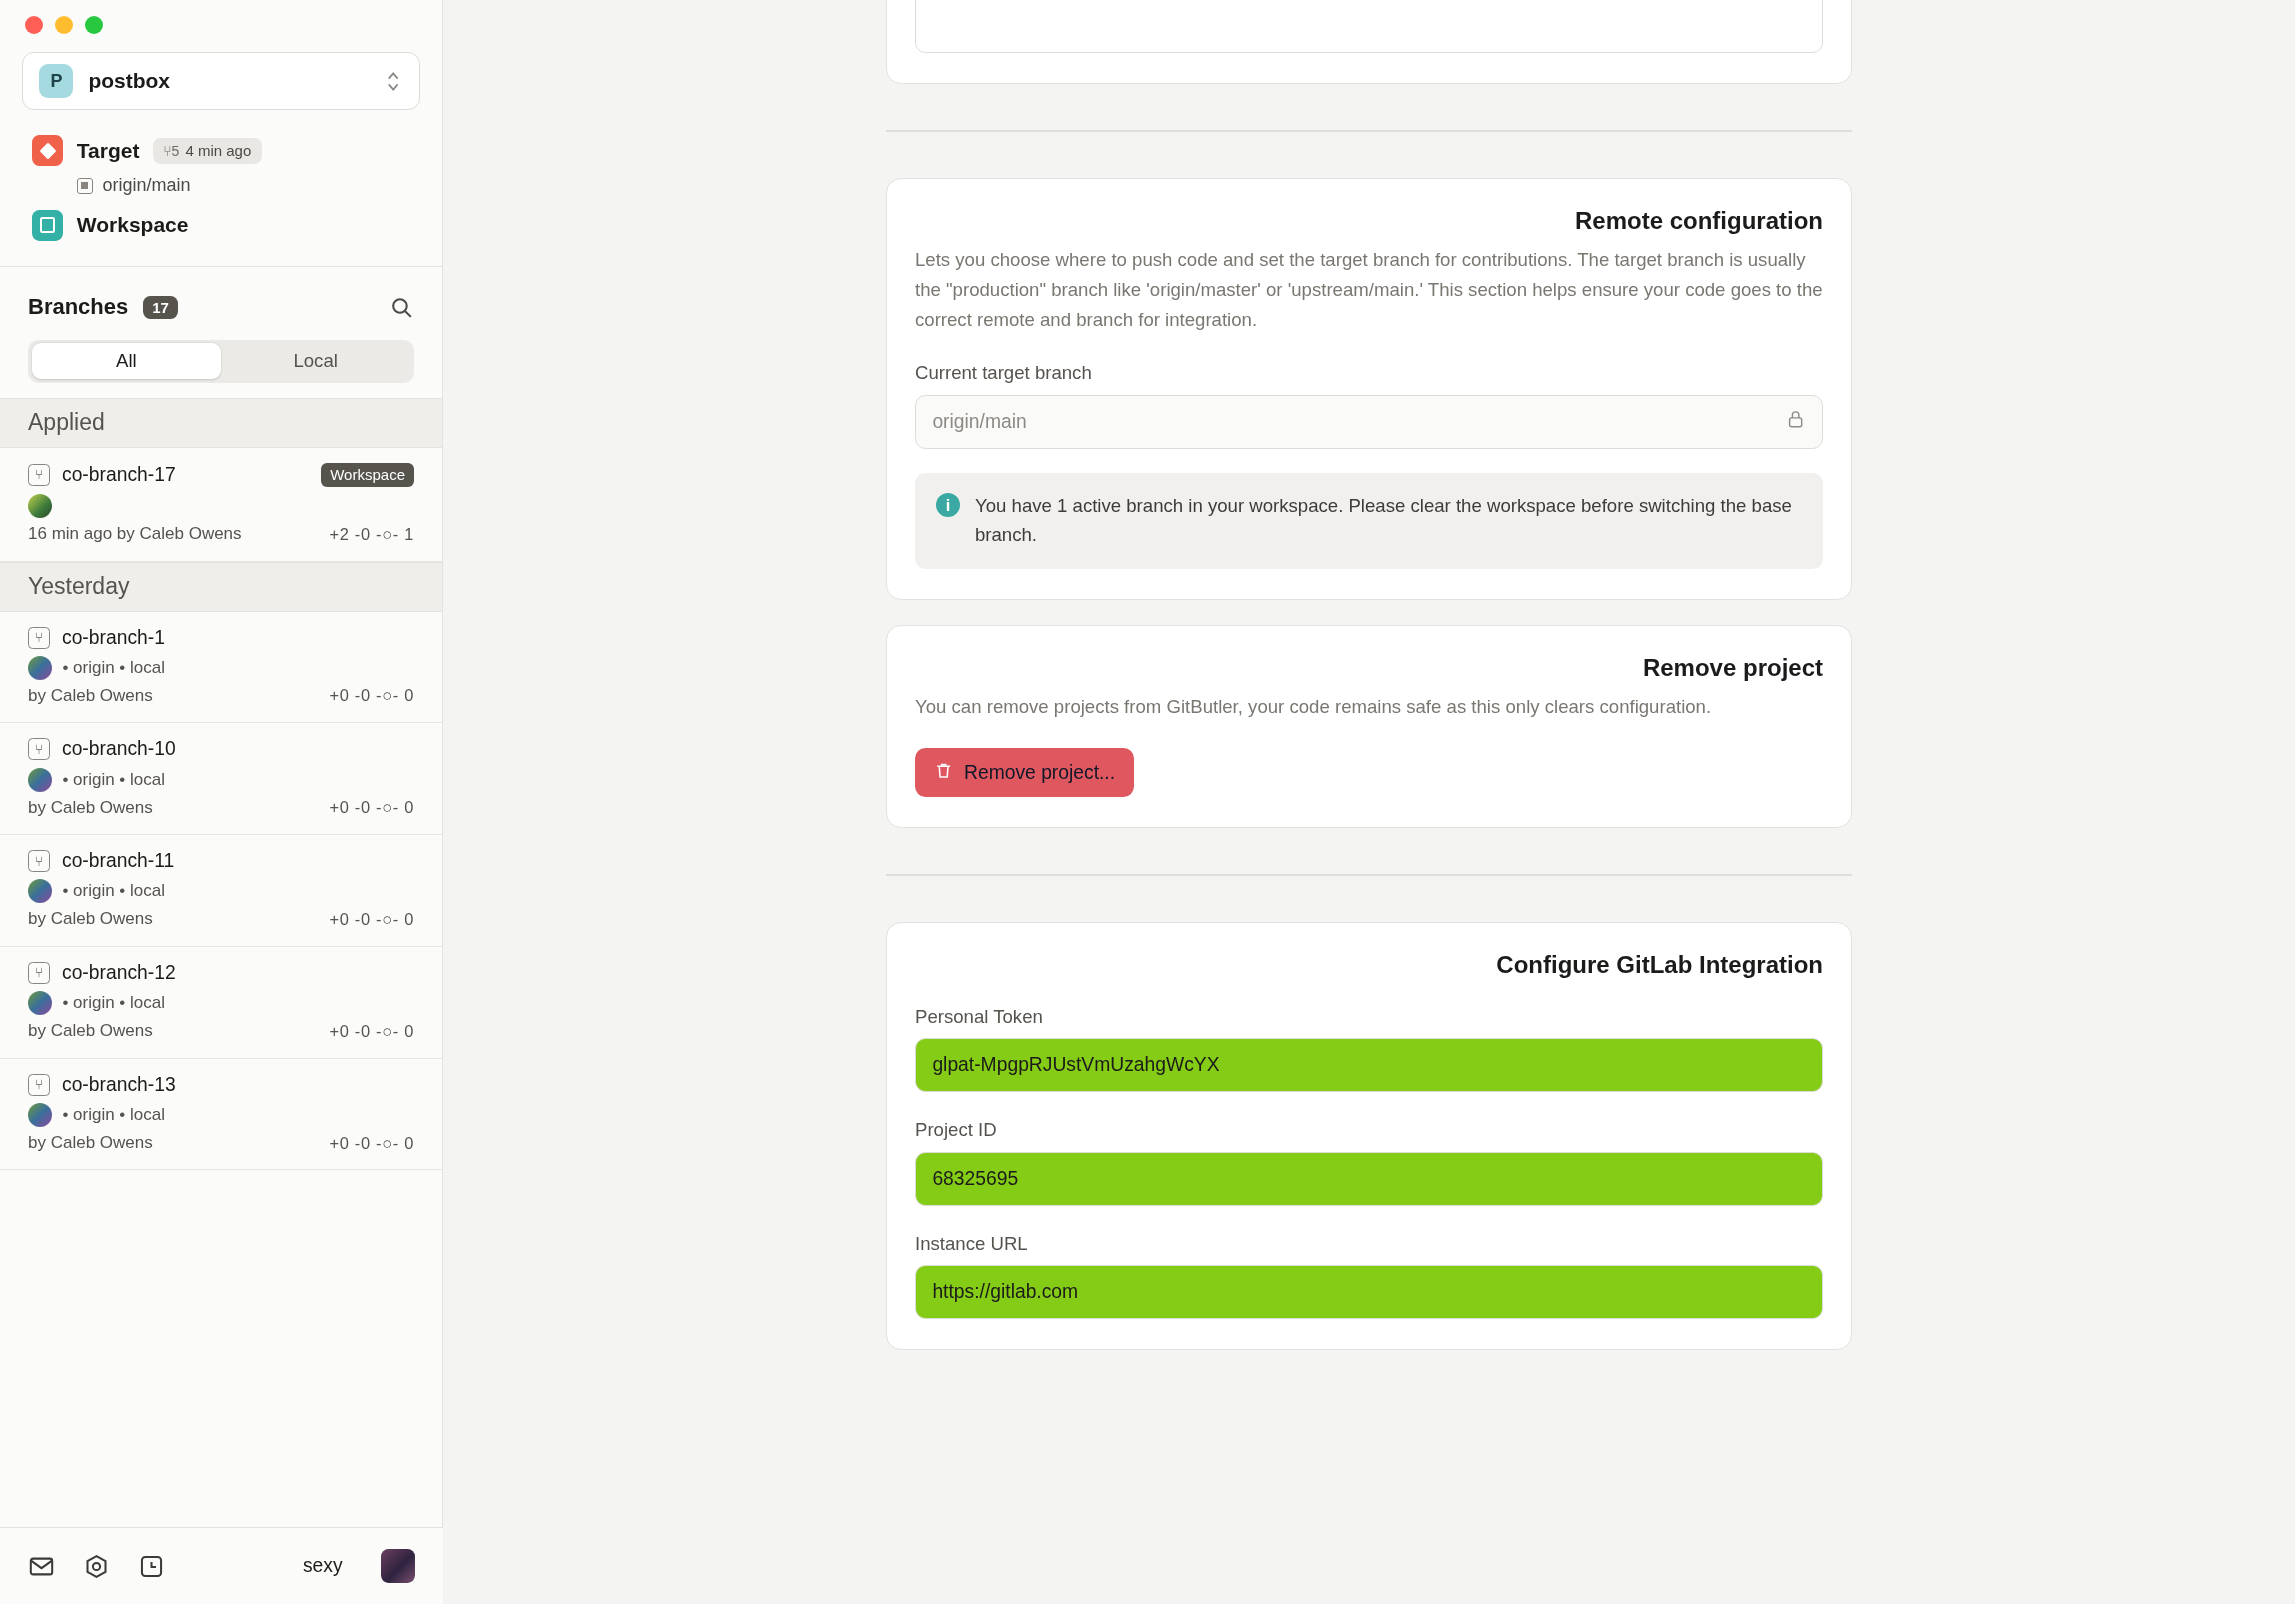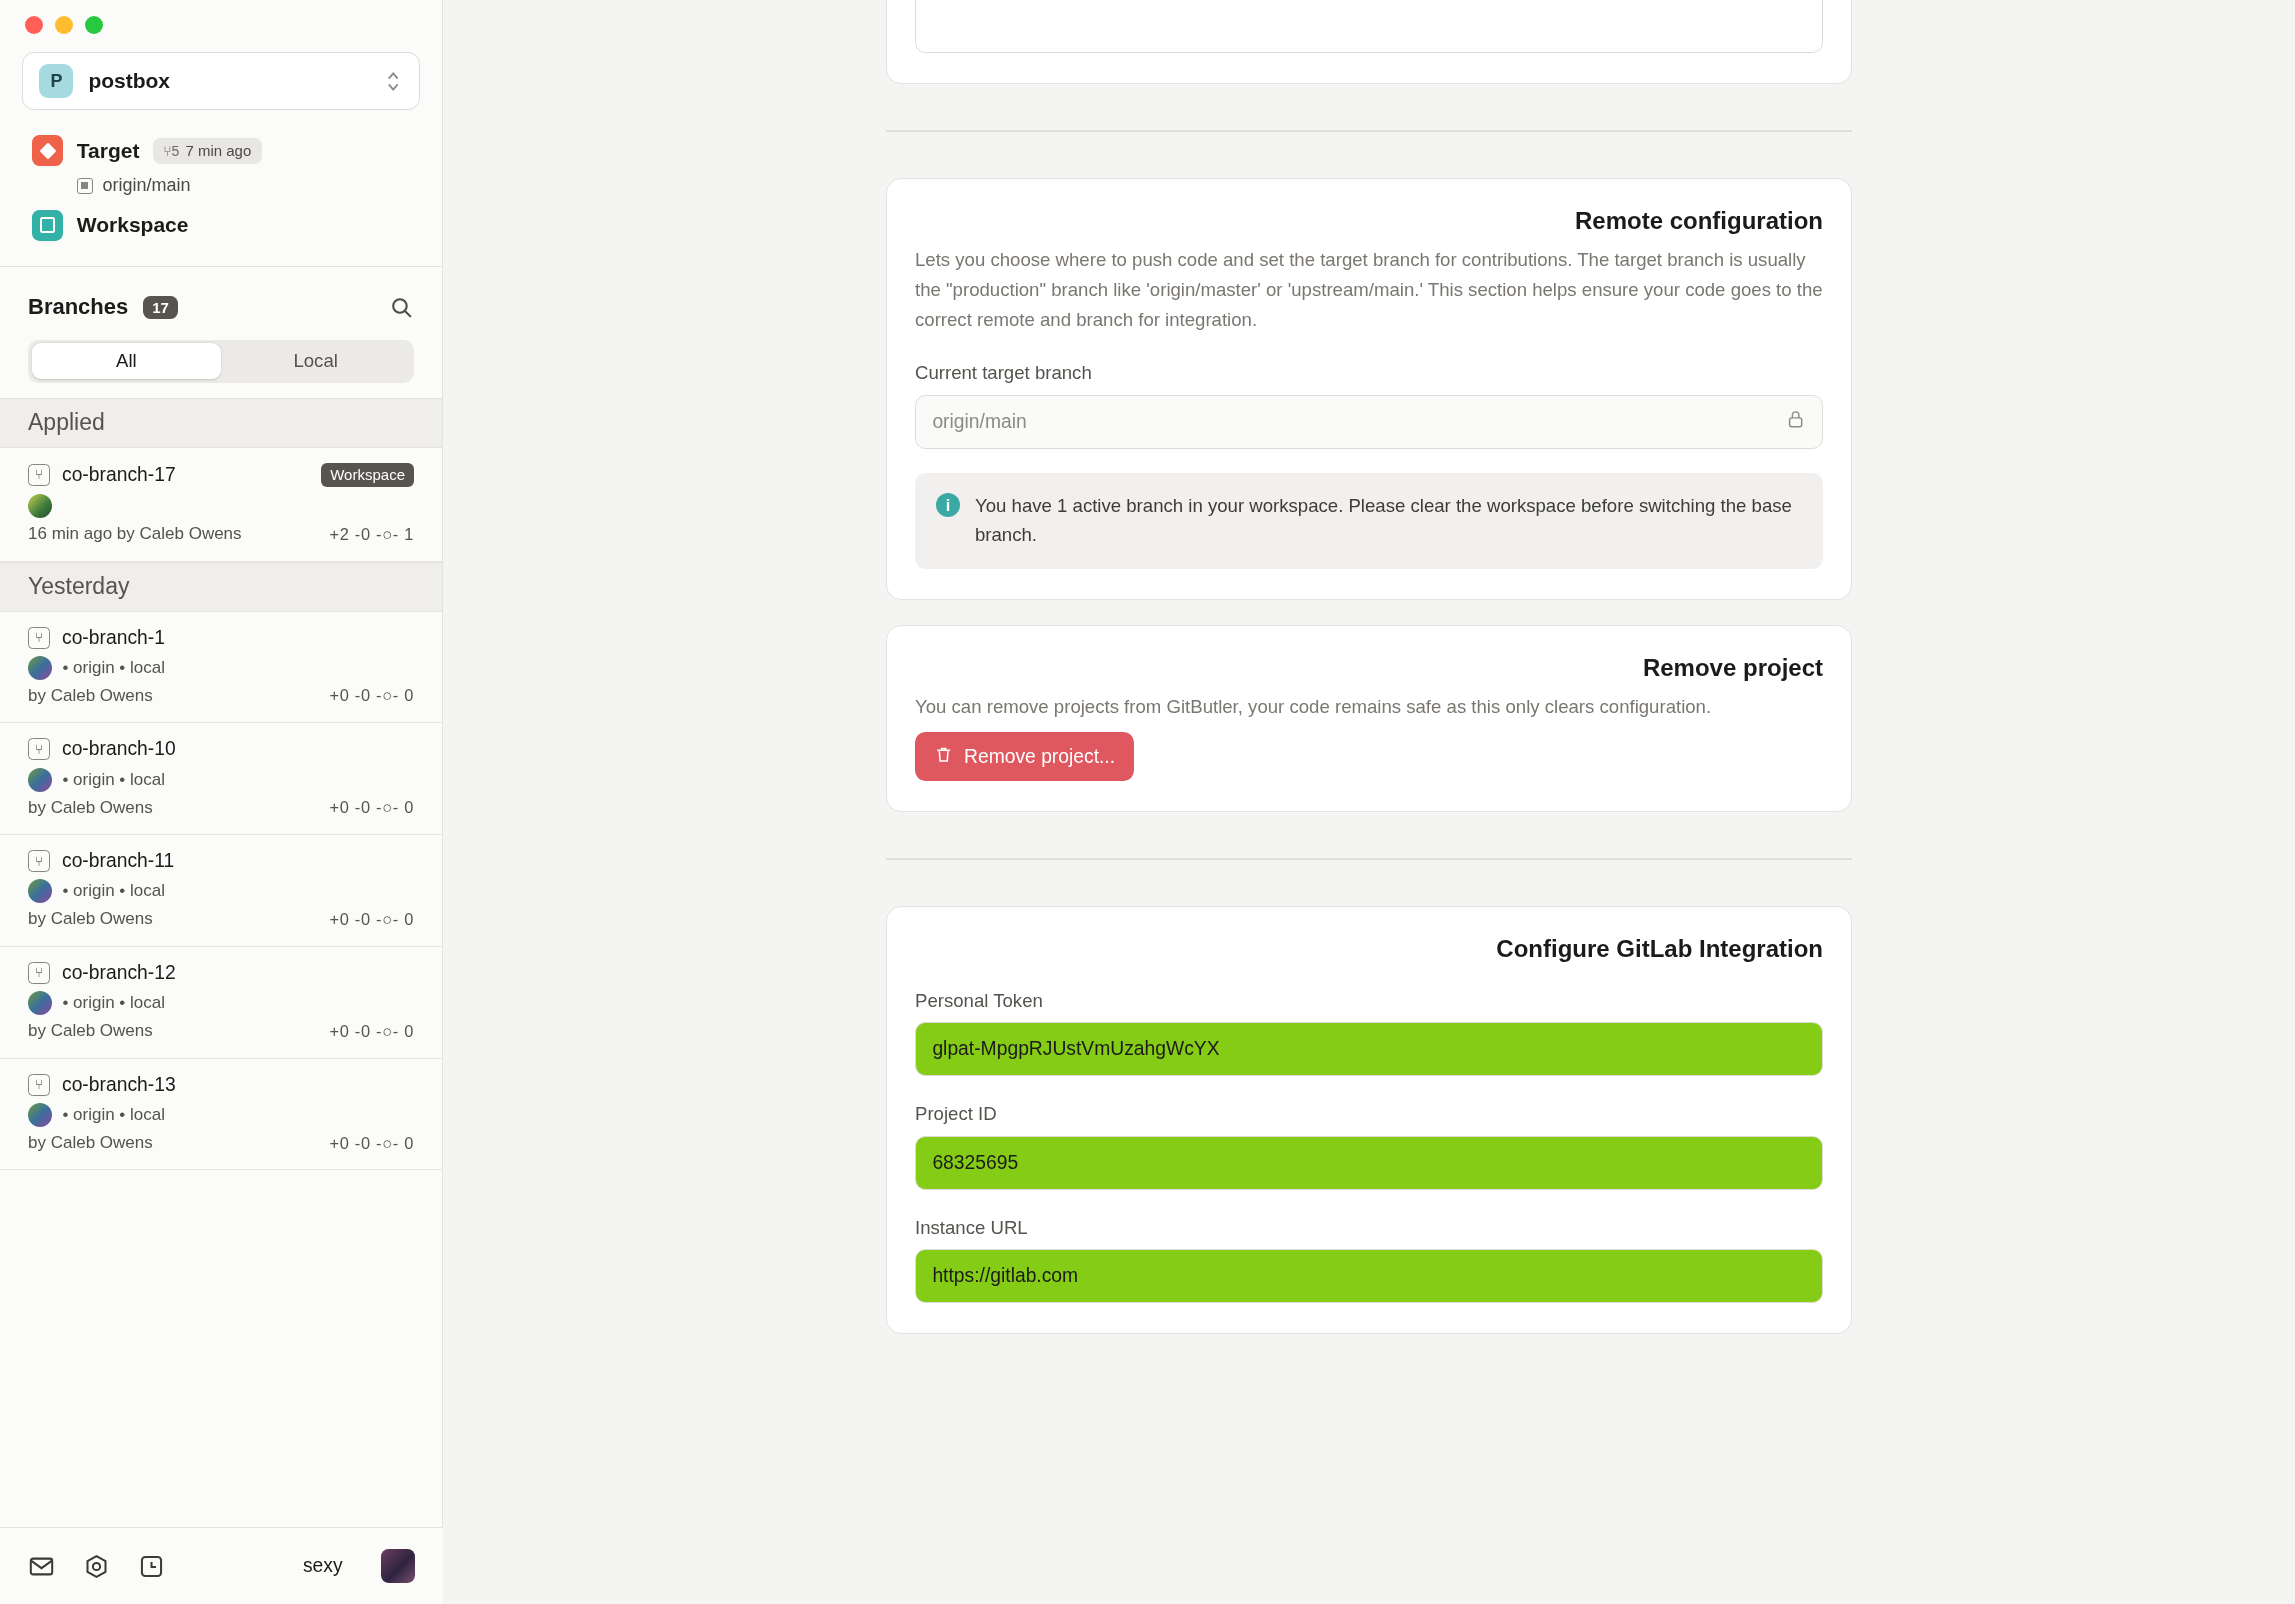--- a/index.html
+++ b/index.html
@@ -311,24 +311,24 @@
     background: #3aa9a3;
     color: #ffffff;
     font-size: 16.4px;
     font-weight: bold;
     display: flex; align-items: center; justify-content: center;
     flex: 0 0 auto;
     margin-top: 1.5px;
   }
   .notice-text { font-size: 18.6px; color: #3e3c39; line-height: 1.55; }
   .btn-danger {
-    margin-top: 10px;
+    margin-top: 26px;
     height: 49px;
     background: #e0585f;
-    color: #ffffff;
+    color: #0f172a;
     border-radius: 10.4px;
     display: inline-flex;
     align-items: center;
     gap: 10.4px;
     padding: 0 19.3px;
     font-size: 19.3px;
     border: none;
     font-family: "Liberation Sans", sans-serif;
   }
   .learn {
@@ -383,21 +383,21 @@
         </svg>
       </div>
     </div>
 
     <div class="nav-list">
       <div class="nav-row">
         <div class="nav-icon target"></div>
         <div class="nav-label">Target</div>
         <div class="badge-time">
           <span class="bi">⑂5</span>
-          <span>7 min ago</span>
+          <span>4 min ago</span>
         </div>
       </div>
       <div class="sub-row">
         <span class="mini-icon"></span>
         <span>origin/main</span>
       </div>
       <div class="nav-row">
         <div class="nav-icon workspace"></div>
         <div class="nav-label">Workspace</div>
       </div>

